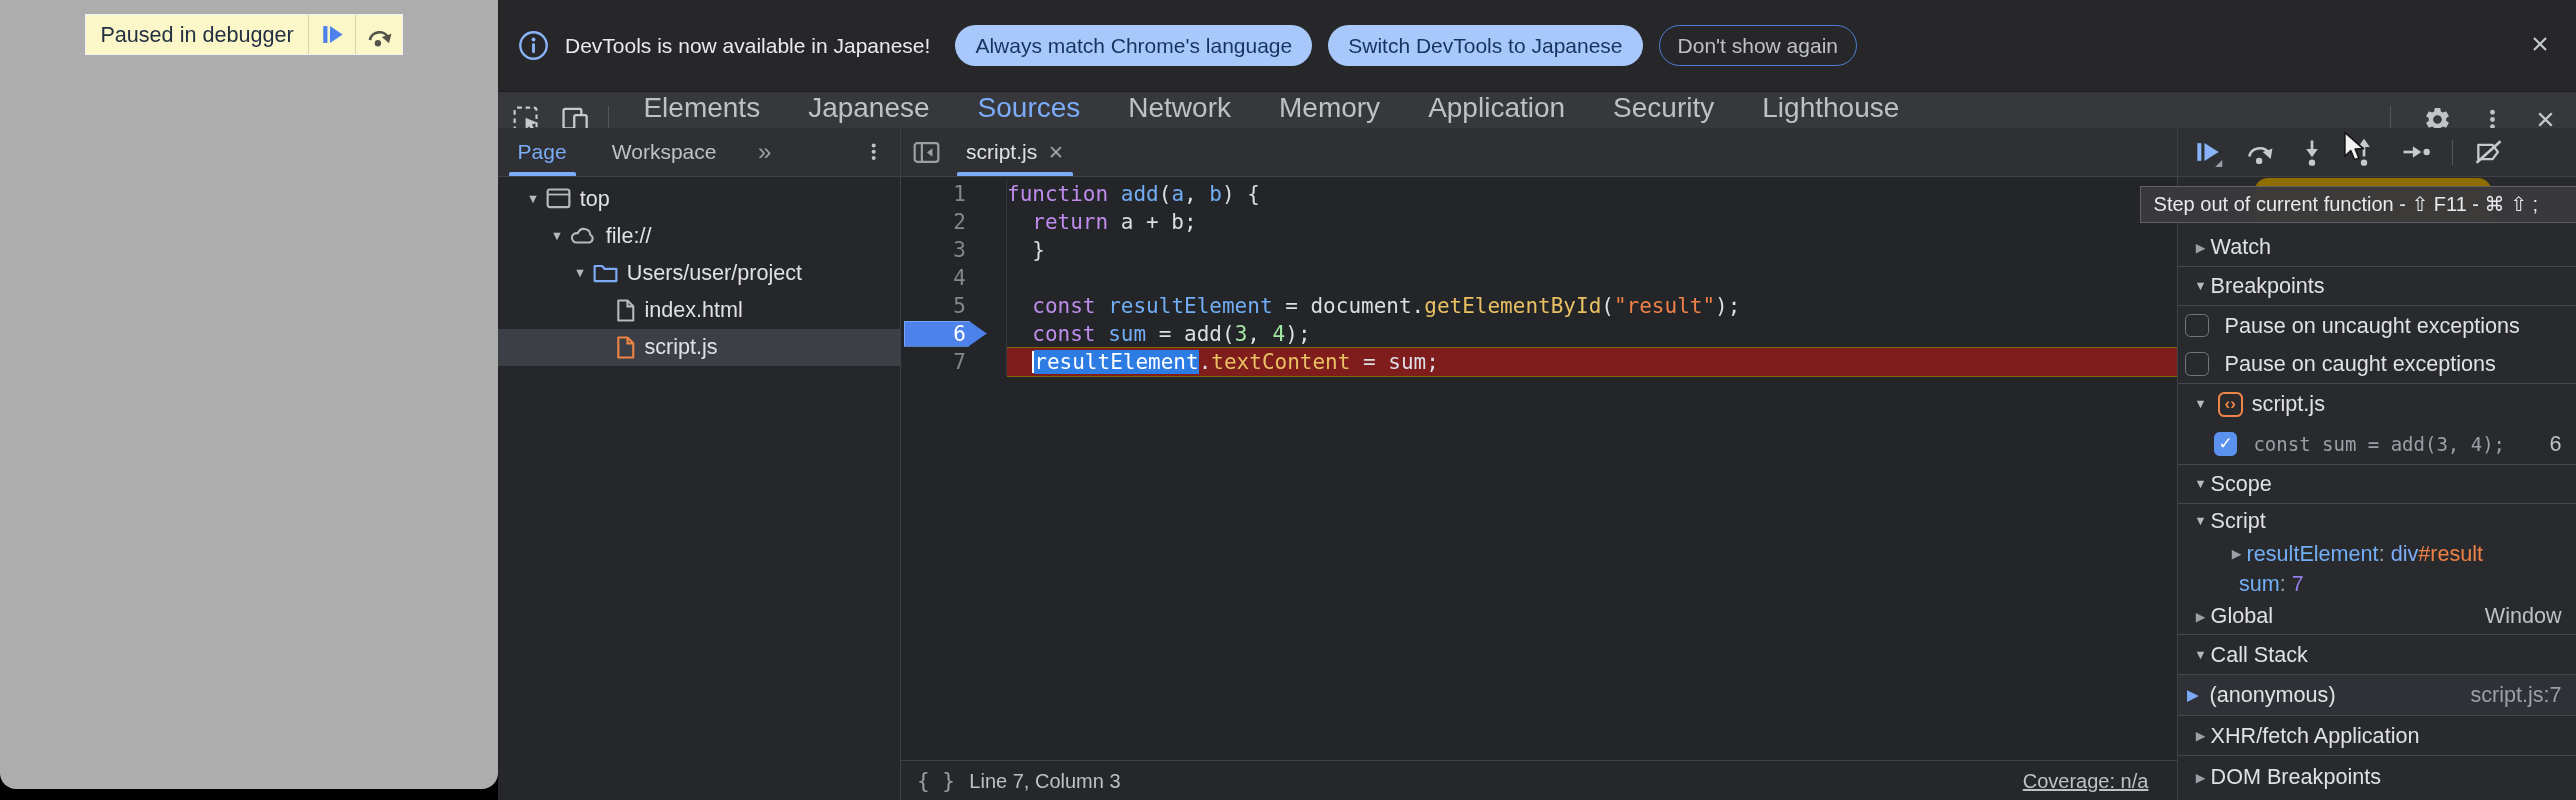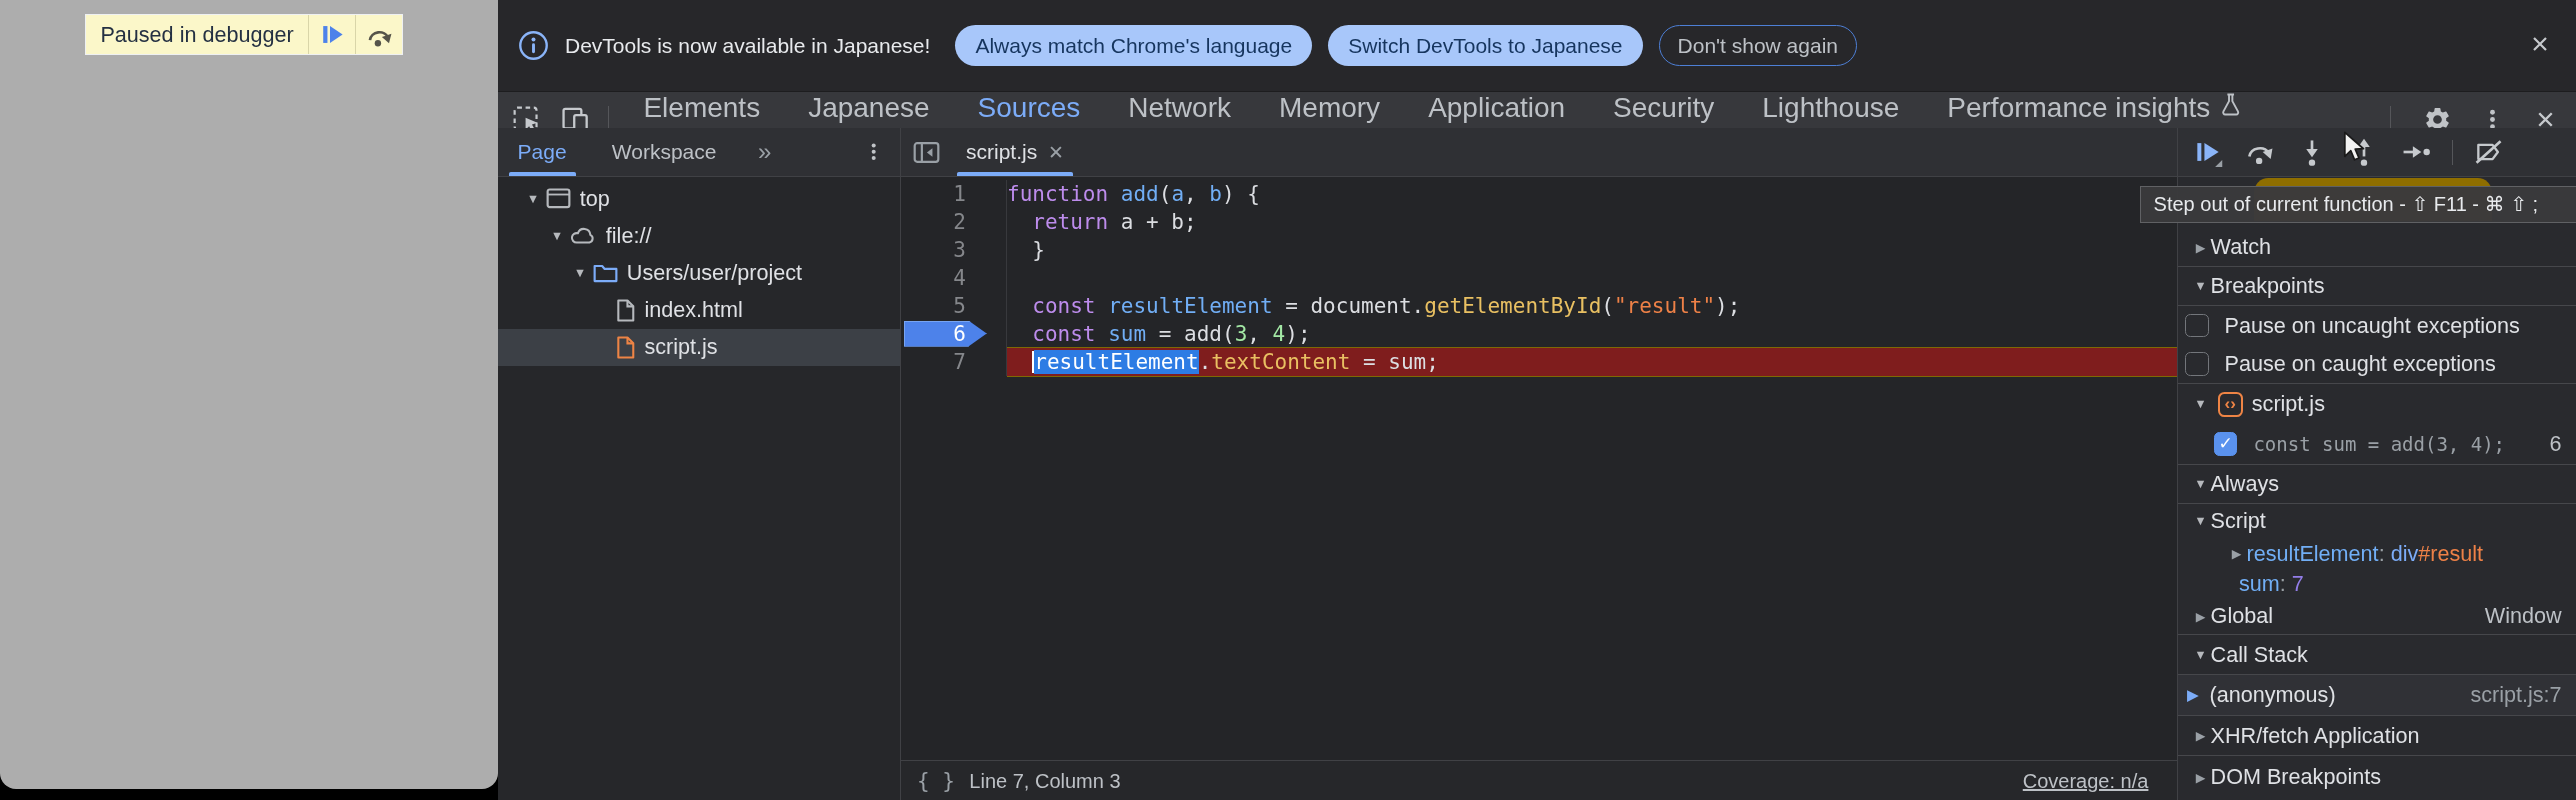--- a/index.html
+++ b/index.html
@@ -201,26 +201,20 @@
           </div>
         <div class="tab">
             <span>Application</span>
           </div>
         <div class="tab">
             <span>Security</span>
           </div>
         <div class="tab">
             <span>Lighthouse</span>
           </div>
-        <div class="tab">
-          <span>Performance insights</span>
-          <svg width="23.4" height="25" viewBox="0 0 28 30">
-            <path d="M10 3 H18 M12 3 V11 L5.5 23 A2.5 2.5 0 0 0 7.8 27 H20.2 A2.5 2.5 0 0 0 22.5 23 L16 11 V3" stroke="#bdc1c6" stroke-width="2.3" fill="none" stroke-linejoin="round"></path>
-          </svg>
-        </div>
       </div>
       <div class="tb-right">
         <div class="tb-sep"></div>
         <button class="tb-btn">
           <svg width="29" height="29" viewBox="0 0 24 24">
             <path fill="#c0c3c7" d="M19.14 12.94c.04-.3.06-.61.06-.94s-.02-.64-.07-.94l2.03-1.58a.49.49 0 0 0 .12-.61l-1.92-3.32a.488.488 0 0 0-.59-.22l-2.39.96c-.5-.38-1.03-.7-1.62-.94l-.36-2.54a.484.484 0 0 0-.48-.41h-3.84c-.24 0-.43.17-.47.41l-.36 2.54c-.59.24-1.13.57-1.62.94l-2.39-.96c-.22-.08-.47 0-.59.22L2.74 8.87c-.12.21-.08.47.12.61l2.03 1.58c-.05.3-.09.63-.09.94s.02.64.07.94l-2.03 1.58a.49.49 0 0 0-.12.61l1.92 3.32c.12.22.37.29.59.22l2.39-.96c.5.38 1.03.7 1.62.94l.36 2.54c.05.24.24.41.48.41h3.84c.24 0 .44-.17.47-.41l.36-2.54c.59-.24 1.13-.56 1.62-.94l2.39.96c.22.08.47 0 .59-.22l1.92-3.32c.12-.22.07-.47-.12-.61l-2.01-1.58zM12 15.6A3.61 3.61 0 0 1 8.4 12c0-1.98 1.62-3.6 3.6-3.6s3.6 1.62 3.6 3.6-1.62 3.6-3.6 3.6z"></path>
           </svg>
         </button>
         <button class="tb-btn">
           <svg width="27" height="27" viewBox="0 0 30 30">
@@ -423,21 +417,21 @@
             <span class="grp-icon">‹›</span>
             <span>script.js</span>
           </div>
           <div class="rrow h44">
             <span class="cbx checked" style="margin-left:36px">✓</span>
             <span class="entry-code">const sum = add(3, 4);</span>
             <span class="right-val">6</span>
           </div>
           <div class="rrow h44 bt bb">
             <span class="tri">▼</span>
-            <span>Always</span>
+            <span>Scope</span>
           </div>
           <div class="rrow h38">
             <span class="tri">▼</span>
             <span>Script</span>
           </div>
           <div class="rrow h34 var-row">
             <span class="tri dim">▶</span>
             <span class="vname">resultElement</span>
               <span class="dim">:&nbsp;</span>
               <span class="vtag">div</span>

